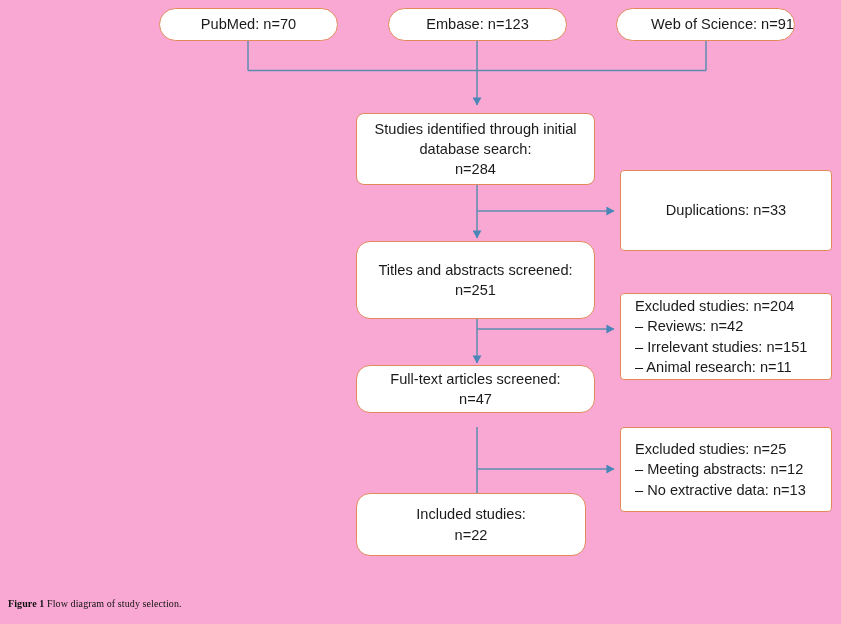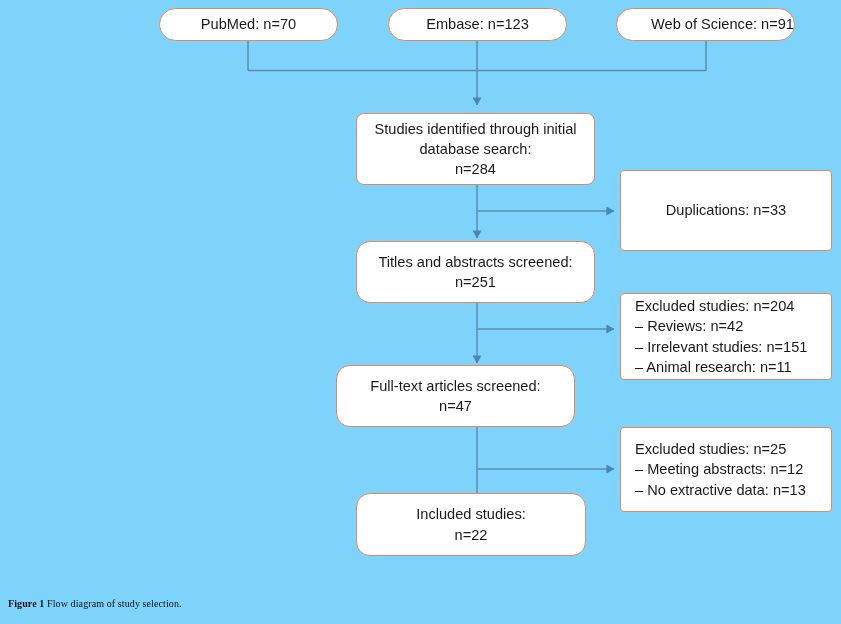--- a/index.html
+++ b/index.html
@@ -7,21 +7,21 @@
     padding: 0;
     background: #ffffff;
   }
   body {
     font-family: "Liberation Sans", sans-serif;
   }
   #page {
     position: relative;
     width: 841px;
     height: 624px;
-    background: #7dd3fc;
+    background: #f9a8d4;
     overflow: hidden;
   }
 
   
   #connectors {
     position: absolute;
     left: 0;
     top: 0;
     width: 841px;
     height: 624px;
@@ -141,26 +141,26 @@
   <div class="node source" style="left:616px; top:8px; width:179px;justify-content:flex-end;">
     <span class="txt">Web of Science: n=91</span>
   </div>
 
   <div class="node main" style="left:356px; top:113px; width:239px; height:72px;border-radius:8px;">
     <span class="txt">Studies identified through initial
 database search:
 n=284</span>
   </div>
 
-  <div class="node main" style="left:356px; top:241px; width:239px; height:62px;">
+  <div class="node main" style="left:356px; top:241px; width:239px; height:78px;">
     <span class="txt">Titles and abstracts screened:
 n=251</span>
   </div>
 
-  <div class="node main" style="left:336px; top:365px; width:239px; height:62px;">
+  <div class="node main" style="left:356px; top:365px; width:239px; height:48px;">
     <span class="txt">Full-text articles screened:
 n=47</span>
   </div>
 
   <div class="node main" style="left:356px; top:493px; width:230px; height:63px;">
     <span class="txt">Included studies:
 n=22</span>
   </div>
 
   <div class="node side" style="left:620px; top:170px; width:212px; height:81px;">

